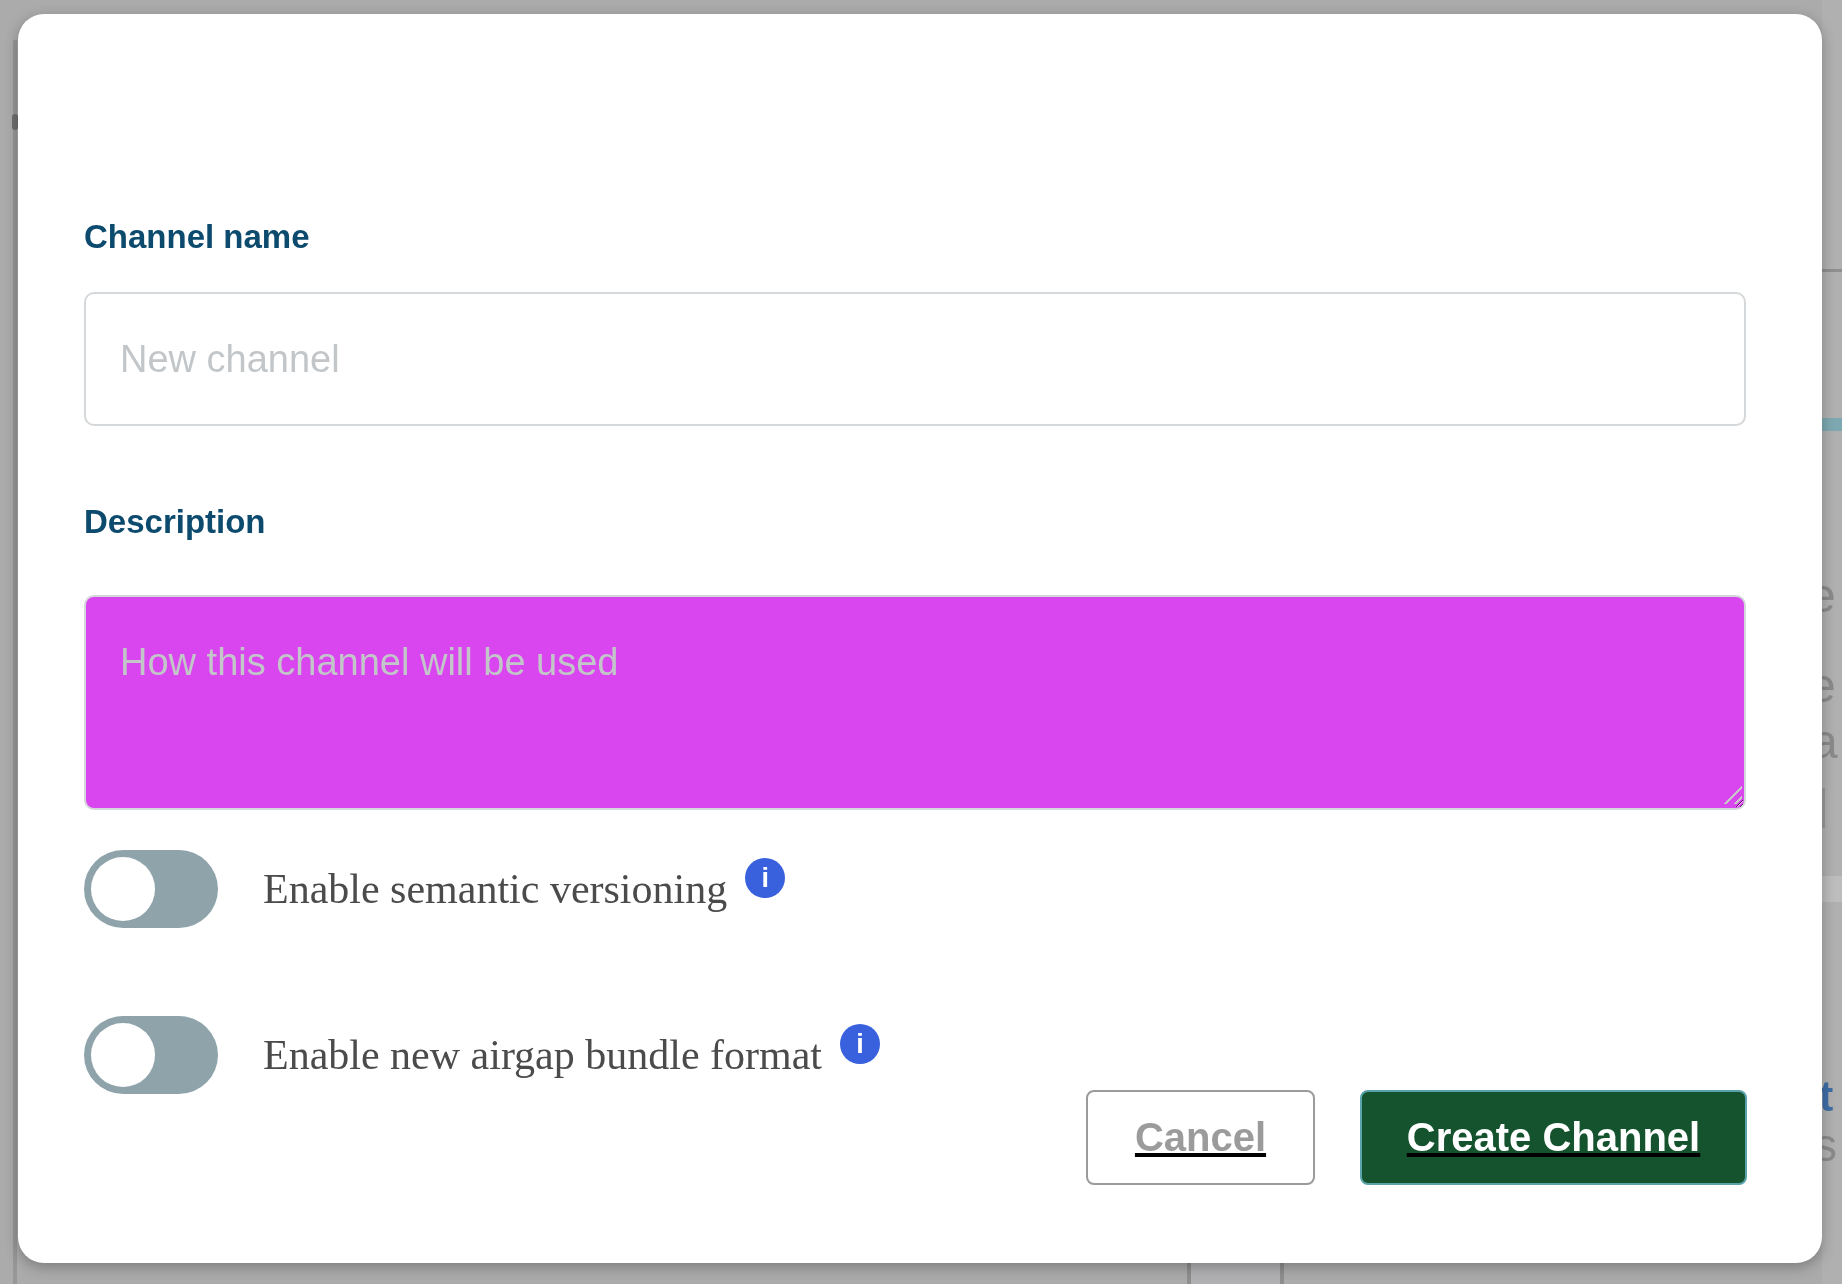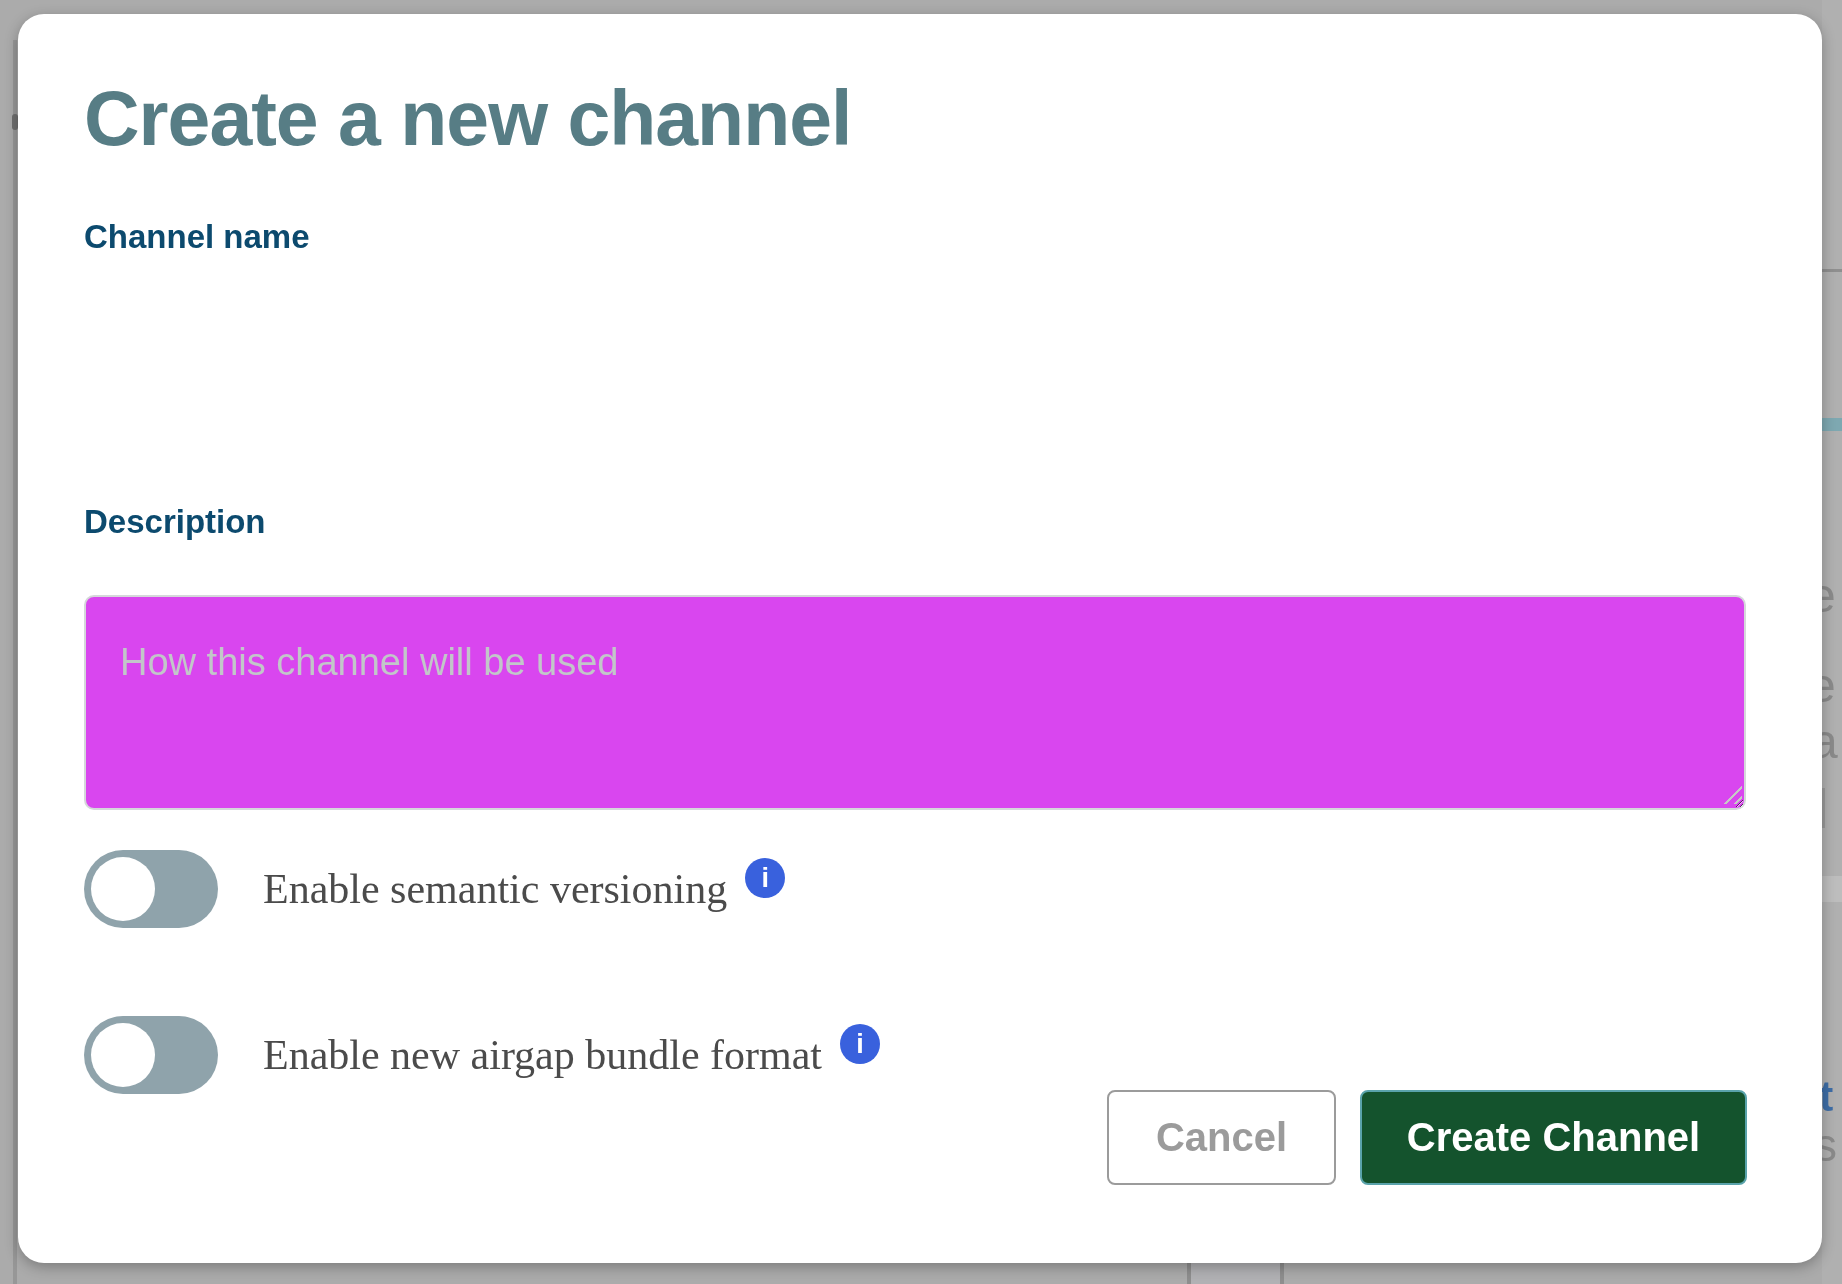--- a/index.html
+++ b/index.html
@@ -78,21 +78,21 @@
     margin-left:45px;font-size:42px;color:#4b4b4b;line-height:1;white-space:nowrap;font-family:Liberation Serif, serif;
   }
   .info-icon{
     width:40px;height:40px;border-radius:50%;background:#3961dd;
     margin-left:18px;align-self:flex-start;margin-top:8px;
     display:flex;align-items:center;justify-content:center;
     color:#ffffff;font-size:27px;font-weight:bold;line-height:1;cursor:pointer;
     flex:0 0 auto;
   }
   .btn-row{
-    position:absolute;right:75px;top:1076px;display:flex;gap:24px;
+    position:absolute;right:75px;top:1076px;display:flex;gap:45px;text-decoration:underline;
   }
   .btn{
     height:95px;border-radius:8px;font-family:inherit;
     font-size:40px;font-weight:bold;cursor:pointer;
     display:flex;align-items:center;justify-content:center;
   }
   .btn-cancel{
     width:229px;background:#ffffff;border:2px solid #9b9b9b;color:#9b9b9b;
   }
   .btn-create{
@@ -115,23 +115,23 @@
     <span class="rs-frag rs-f2">e</span>
     <span class="rs-frag rs-f3">a</span>
     <div class="rs-stem"></div>
     <div class="rs-lightbox"></div>
     <span class="rs-frag rs-f4">at</span>
     <span class="rs-frag rs-f5">s</span>
   </div>
 
   <div class="modal">
 
-    <h1 class="modal-title">Create a new channel</h1>
 
     <p class="field-label lbl-name">Channel name</p>
+    <input class="name-input" type="text" placeholder="New channel" style="">
 
     <p class="field-label lbl-desc">Description</p>
     <textarea class="desc-input" placeholder="How this channel will be used" style=""></textarea>
     <div class="resize-handle"></div>
 
     <div class="toggle-row row1">
       <div class="toggle">
         <div class="knob"></div>
       </div>
       <span class="toggle-label">Enable semantic versioning</span>

